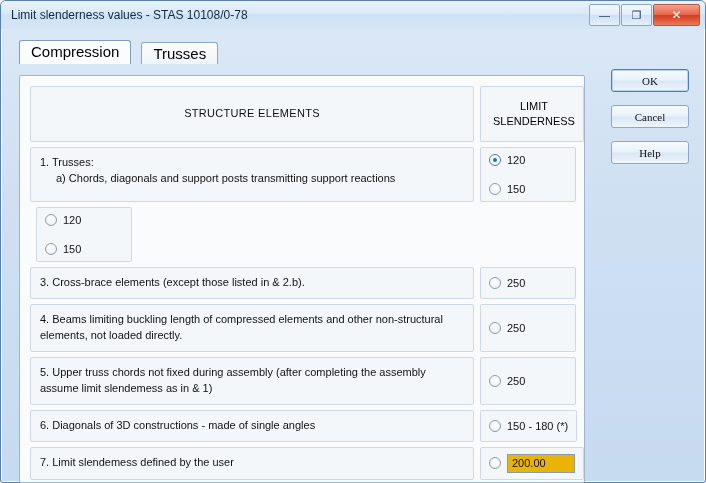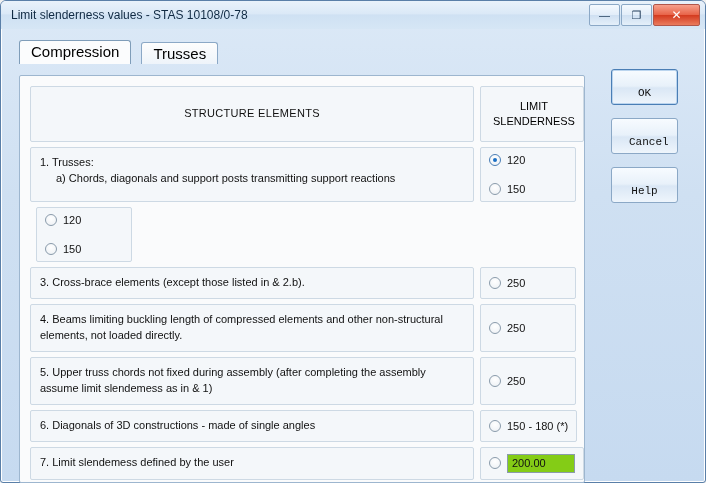--- a/index.html
+++ b/index.html
@@ -135,32 +135,32 @@
 
   
   .side-buttons {
     position: absolute;
     left: 610px;
     top: 40px;
     width: 78px;
   }
   .btn {
     display: block;
-    width: 67px;
+    width: 78px;
     height: 23px;
     margin-bottom: 13px;
     box-sizing: border-box;
     border: 1px solid #8ba8c6;
     border-radius: 3px;
     background: linear-gradient(to bottom, #f7fbff 0%, #e8f1fa 47%, #dae7f5 53%, #eef5fc 100%);
-    font-family: Liberation Mono, monospace;
+    font-family: Liberation Serif, serif;
     font-size: 11px;
     color: #101010;
     cursor: default;
-    padding: 17px;
+    padding: 4px;
   }
   .btn.default {
     border: 1px solid #4a7eb5;
     box-shadow: 0 0 0 1px #bad4ee inset;
   }
 
   
   .grid {
     position: absolute;
     left: 10px;
@@ -254,21 +254,21 @@
   }
   .radio.checked {
     border-color: #4a7eb5;
   }
 
   .value-input {
     width: 68px;
     height: 19px;
     box-sizing: border-box;
     border: 1px solid #8a9bab;
-    background: #84cc16;
+    background: #eab308;
     font-family: "Liberation Sans", sans-serif;
     font-size: 11px;
     color: #111;
     padding: 0 4px;
   }
 
   .nowrap { white-space: nowrap; }
 </style>
 </head>
 <body>

